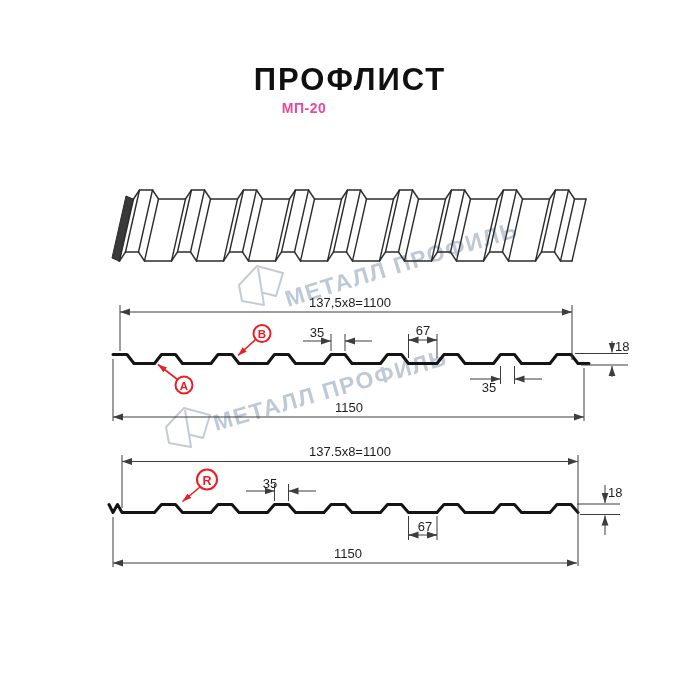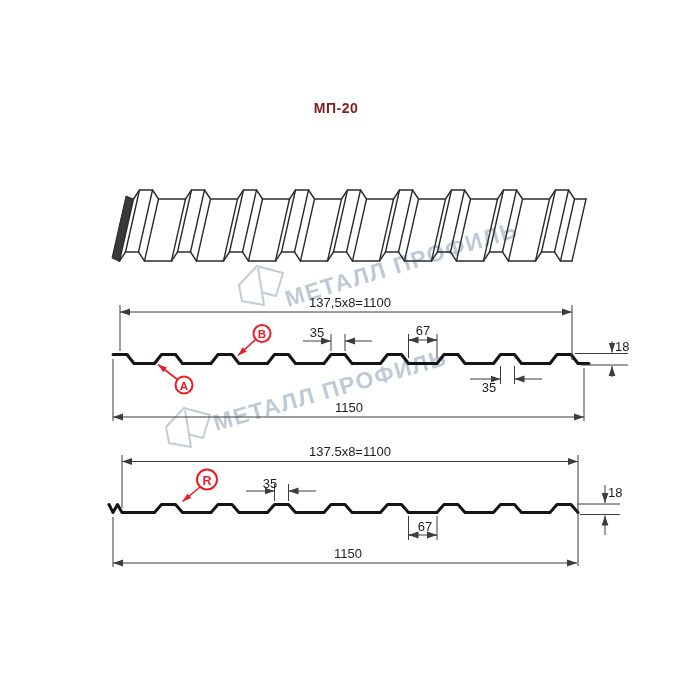--- a/index.html
+++ b/index.html
@@ -1,41 +1,42 @@
 <!DOCTYPE html>
 <html><head>
 <meta charset="utf-8">
 <style>
   html,body{margin:0;padding:0;background:#ffffff;}
   .page{position:relative;width:700px;height:700px;background:#ffffff;overflow:hidden;
         font-family:"Liberation Sans","DejaVu Sans",sans-serif;}
   .title{position:absolute;left:0;top:62px;width:700px;text-align:center;
          font-size:31px;font-weight:bold;letter-spacing:2px;color:#101010;}
   .subtitle{position:absolute;left:0;top:100px;width:608px;text-align:center;
-         font-size:14px;font-weight:bold;letter-spacing:0.5px;color:#7f1d1d;margin-left:32px;}
+         font-size:14px;font-weight:bold;letter-spacing:0.5px;color:#ec4899;}
   .footer{position:absolute;left:0;top:620px;width:700px;text-align:center;
          font-size:14.5px;font-weight:bold;letter-spacing:0.4px;color:#2e2e2e;}
   svg{position:absolute;left:0;top:0;}
   .p-line{fill:none;stroke:#141414;stroke-width:3;stroke-linejoin:round;stroke-linecap:round;}
   .d-line{fill:none;stroke:#3d3d3d;stroke-width:1;}
   .t-line{fill:none;stroke:#2c2c2c;stroke-width:1.4;stroke-linejoin:round;stroke-linecap:round;}
   .dim-txt{font-size:13px;fill:#1e1e1e;}
   .dim-txt-m{font-size:13px;fill:#1e1e1e;text-anchor:middle;}
   .red-line{fill:none;stroke:#ed1c24;stroke-width:1.6;}
   .red-circ{fill:none;stroke:#ed1c24;stroke-width:2;}
   .red-txt{font-size:11.5px;font-weight:bold;fill:#ed1c24;text-anchor:middle;}
   .red-txt-r{font-size:12.5px;font-weight:bold;fill:#ed1c24;text-anchor:middle;}
   .wm-txt{font-size:23px;font-weight:bold;letter-spacing:1.5px;fill:#aab7c8;fill-opacity:0.75;}
   .wm-logo{fill:none;stroke:#b9c3cf;stroke-width:2;stroke-linejoin:round;stroke-opacity:0.85;}
 </style>
 </head>
 <body>
 
 <div class="page">
 
+  <div class="title">ПРОФЛИСТ</div>
   <div class="subtitle">МП-20</div>
 
   <svg width="700" height="700" viewBox="0 0 700 700">
     <defs>
       <marker id="arr" markerWidth="12" markerHeight="9" refX="10" refY="4" orient="auto-start-reverse" markerUnits="userSpaceOnUse">
         <path d="M0,0.6 L10,4 L0,7.4 Z" fill="#3d3d3d"></path>
       </marker>
       <marker id="rarr" markerWidth="11" markerHeight="9" refX="9" refY="4" orient="auto-start-reverse" markerUnits="userSpaceOnUse">
         <path d="M0,1 L9,4 L0,7 Z" fill="#ed1c24"></path>
       </marker>

